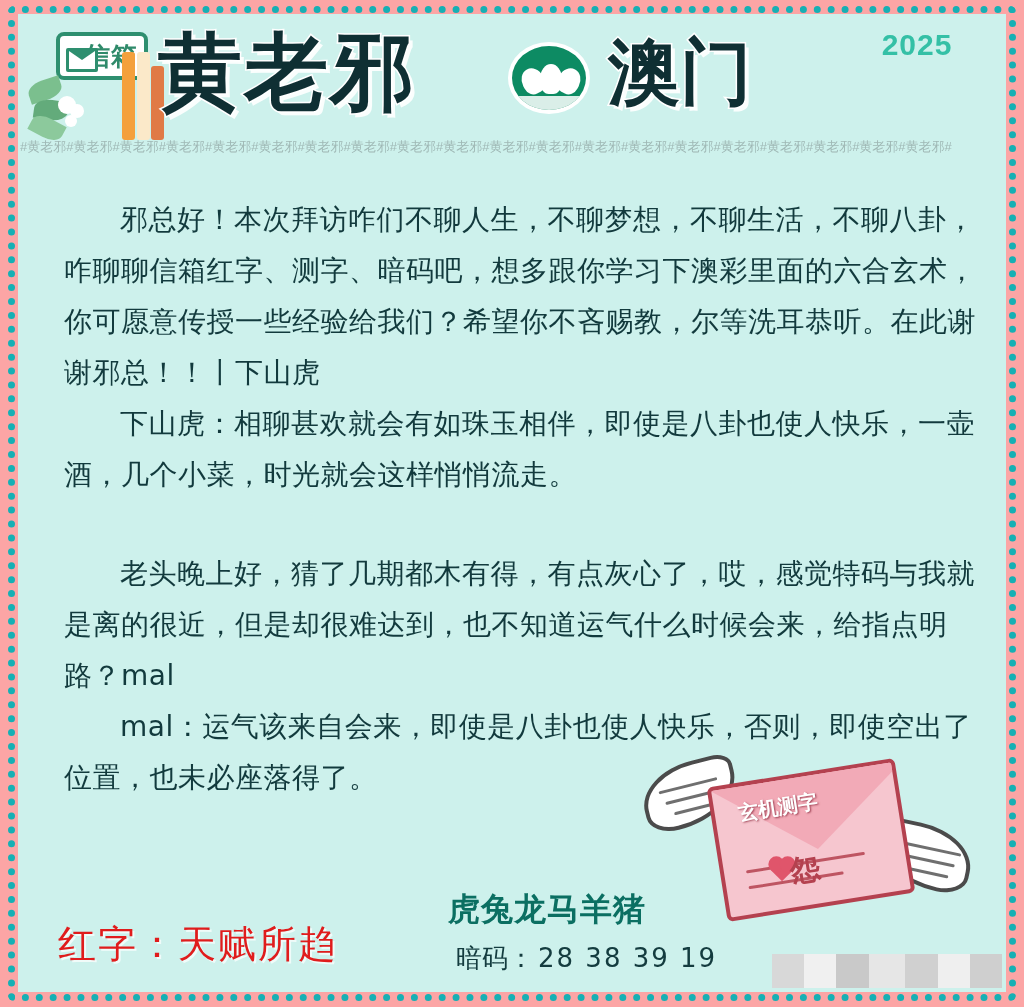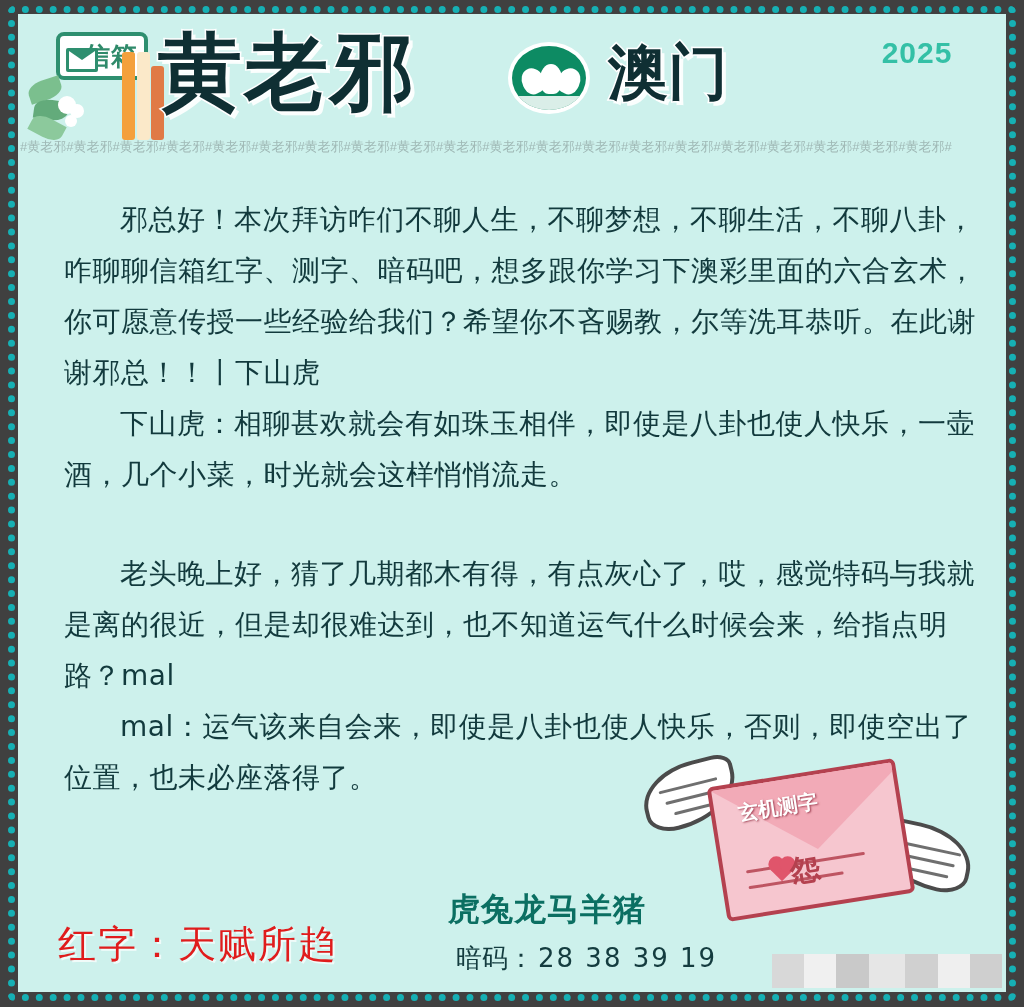--- a/index.html
+++ b/index.html
@@ -10,21 +10,21 @@
     width: 1024px;
     height: 1007px;
     background: #1bb5b8;
     font-family: "Liberation Sans", sans-serif;
     overflow: hidden;
   }
   .page {
     position: relative;
     width: 1024px;
     height: 1007px;
-    background: #404040;
+    background: #fca5a5;
     box-sizing: border-box;
   }
   
   .frame {
     position: absolute;
     left: 8px;
     top: 6px;
     right: 8px;
     bottom: 6px;
     border: 7px dotted #16b0b4;
@@ -159,21 +159,21 @@
     -webkit-text-stroke: 3px #ffffff;
     paint-order: stroke fill;
     font-family: "DejaVu Sans", sans-serif;
     text-shadow: 4px 4px 0 rgba(255,255,255,0.9);
     white-space: nowrap;
   }
   .title-second {
     position: absolute;
     left: 450px;
     top: 8px;
-    font-size: 60px;
+    font-size: 72px;
     line-height: 96px;
     font-weight: bold;
     color: #0f2f33;
     -webkit-text-stroke: 3px #ffffff;
     paint-order: stroke fill;
     font-family: "DejaVu Sans", sans-serif;
     text-shadow: 4px 4px 0 rgba(255,255,255,0.9);
     white-space: nowrap;
   }
   .lotus-emblem {
@@ -211,21 +211,20 @@
     top: 14px;
     width: 150px;
     text-align: center;
     color: #15a58f;
     font-weight: bold;
   }
   .issue .year {
     font-size: 30px;
     color: #34c0a6;
     letter-spacing: 1px;
-    margin-top: 8px;
   }
   .issue .num {
     font-size: 44px;
     color: #0f8f7b;
     margin-top: -6px;
     white-space: nowrap;
   }
 
   .tagstrip {
     position: relative;

